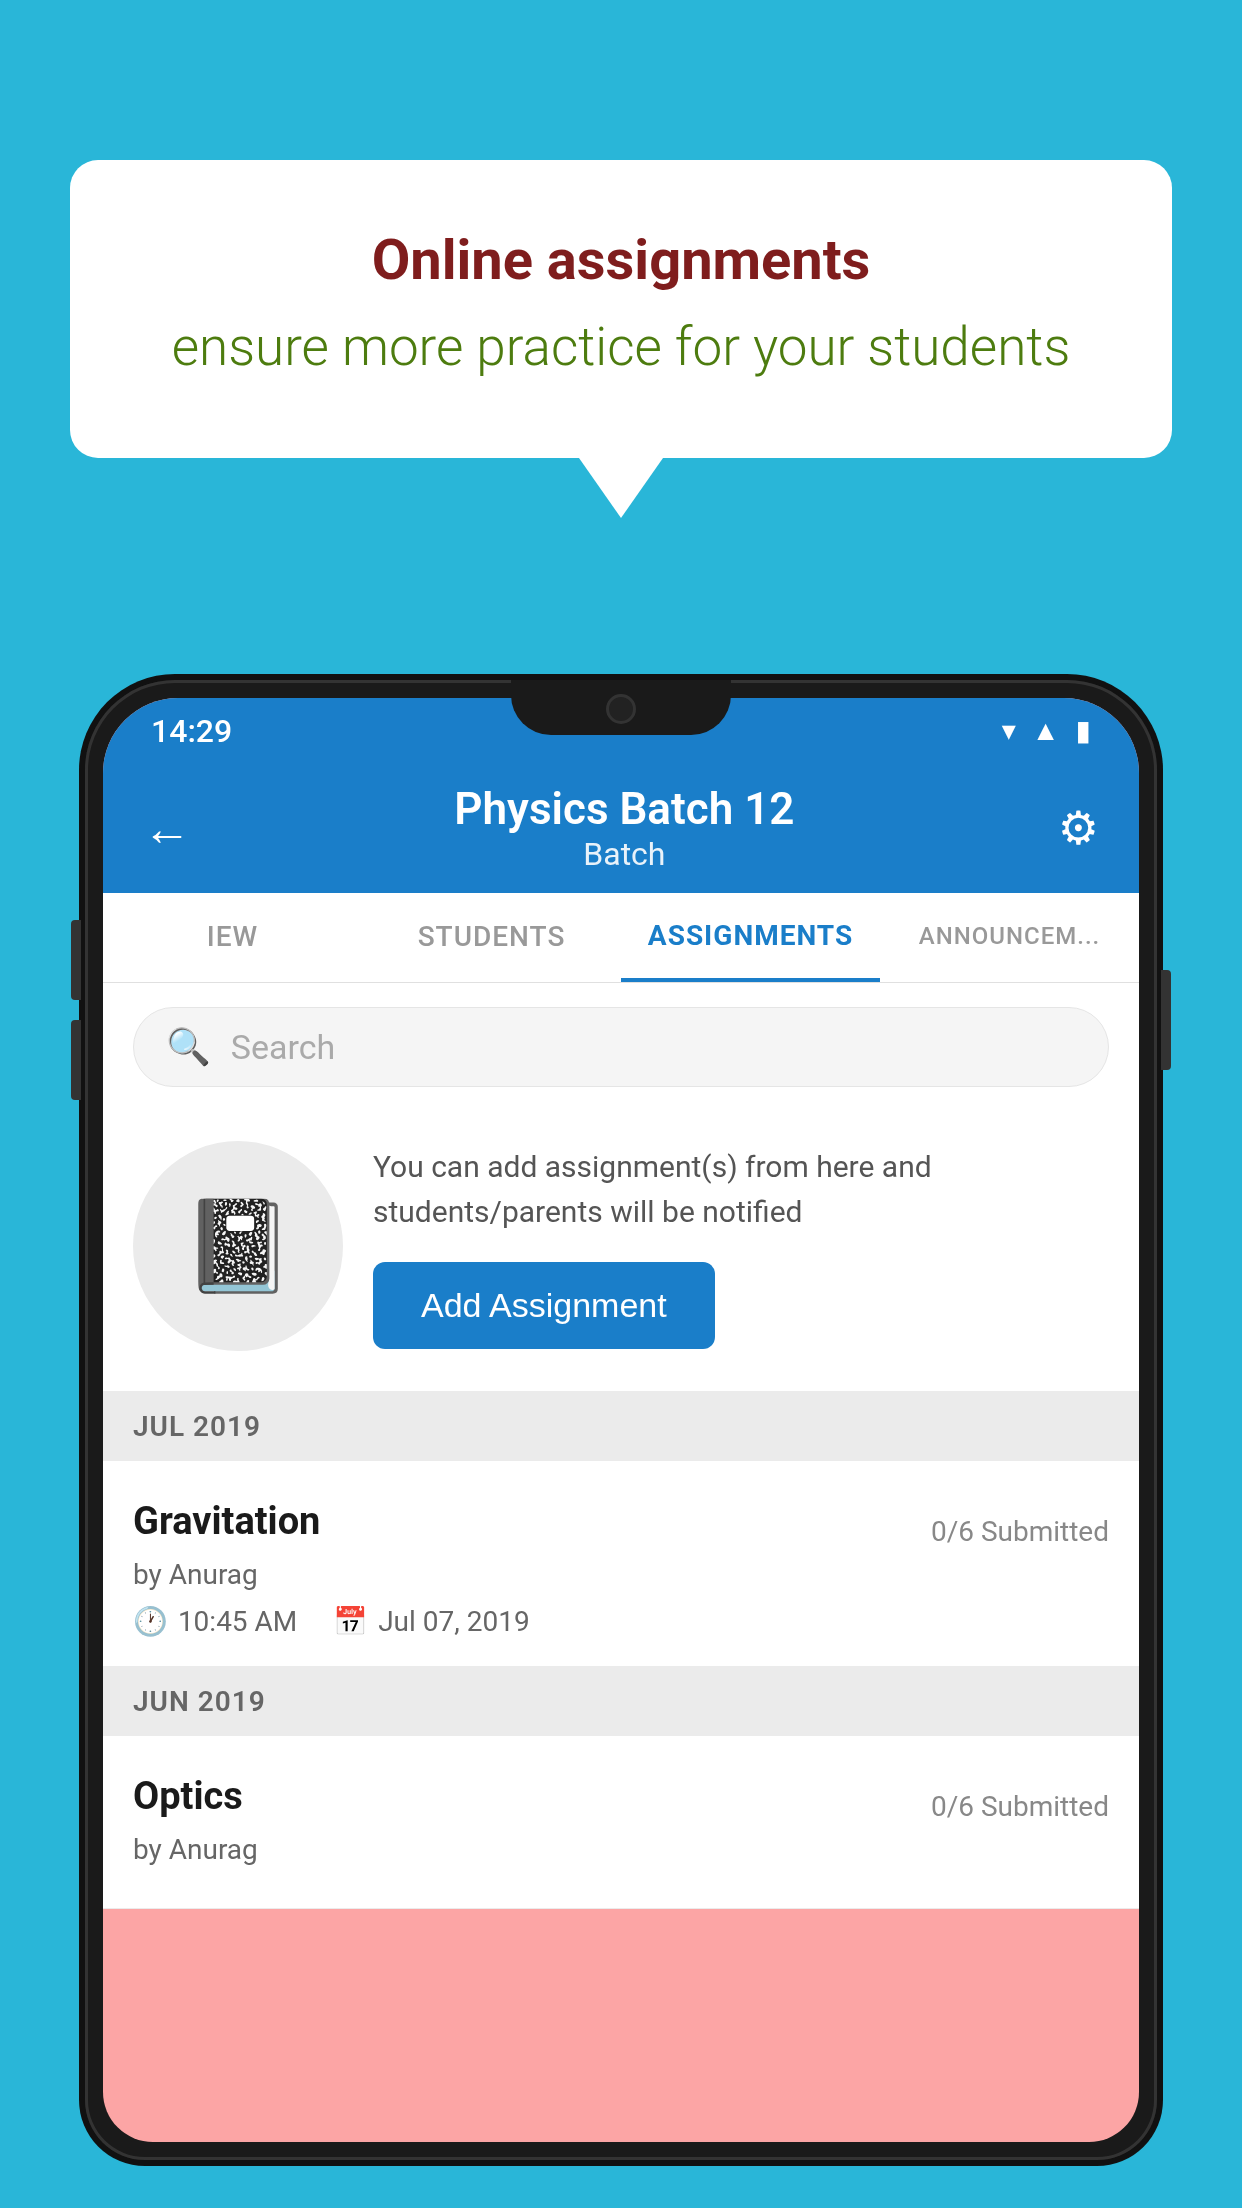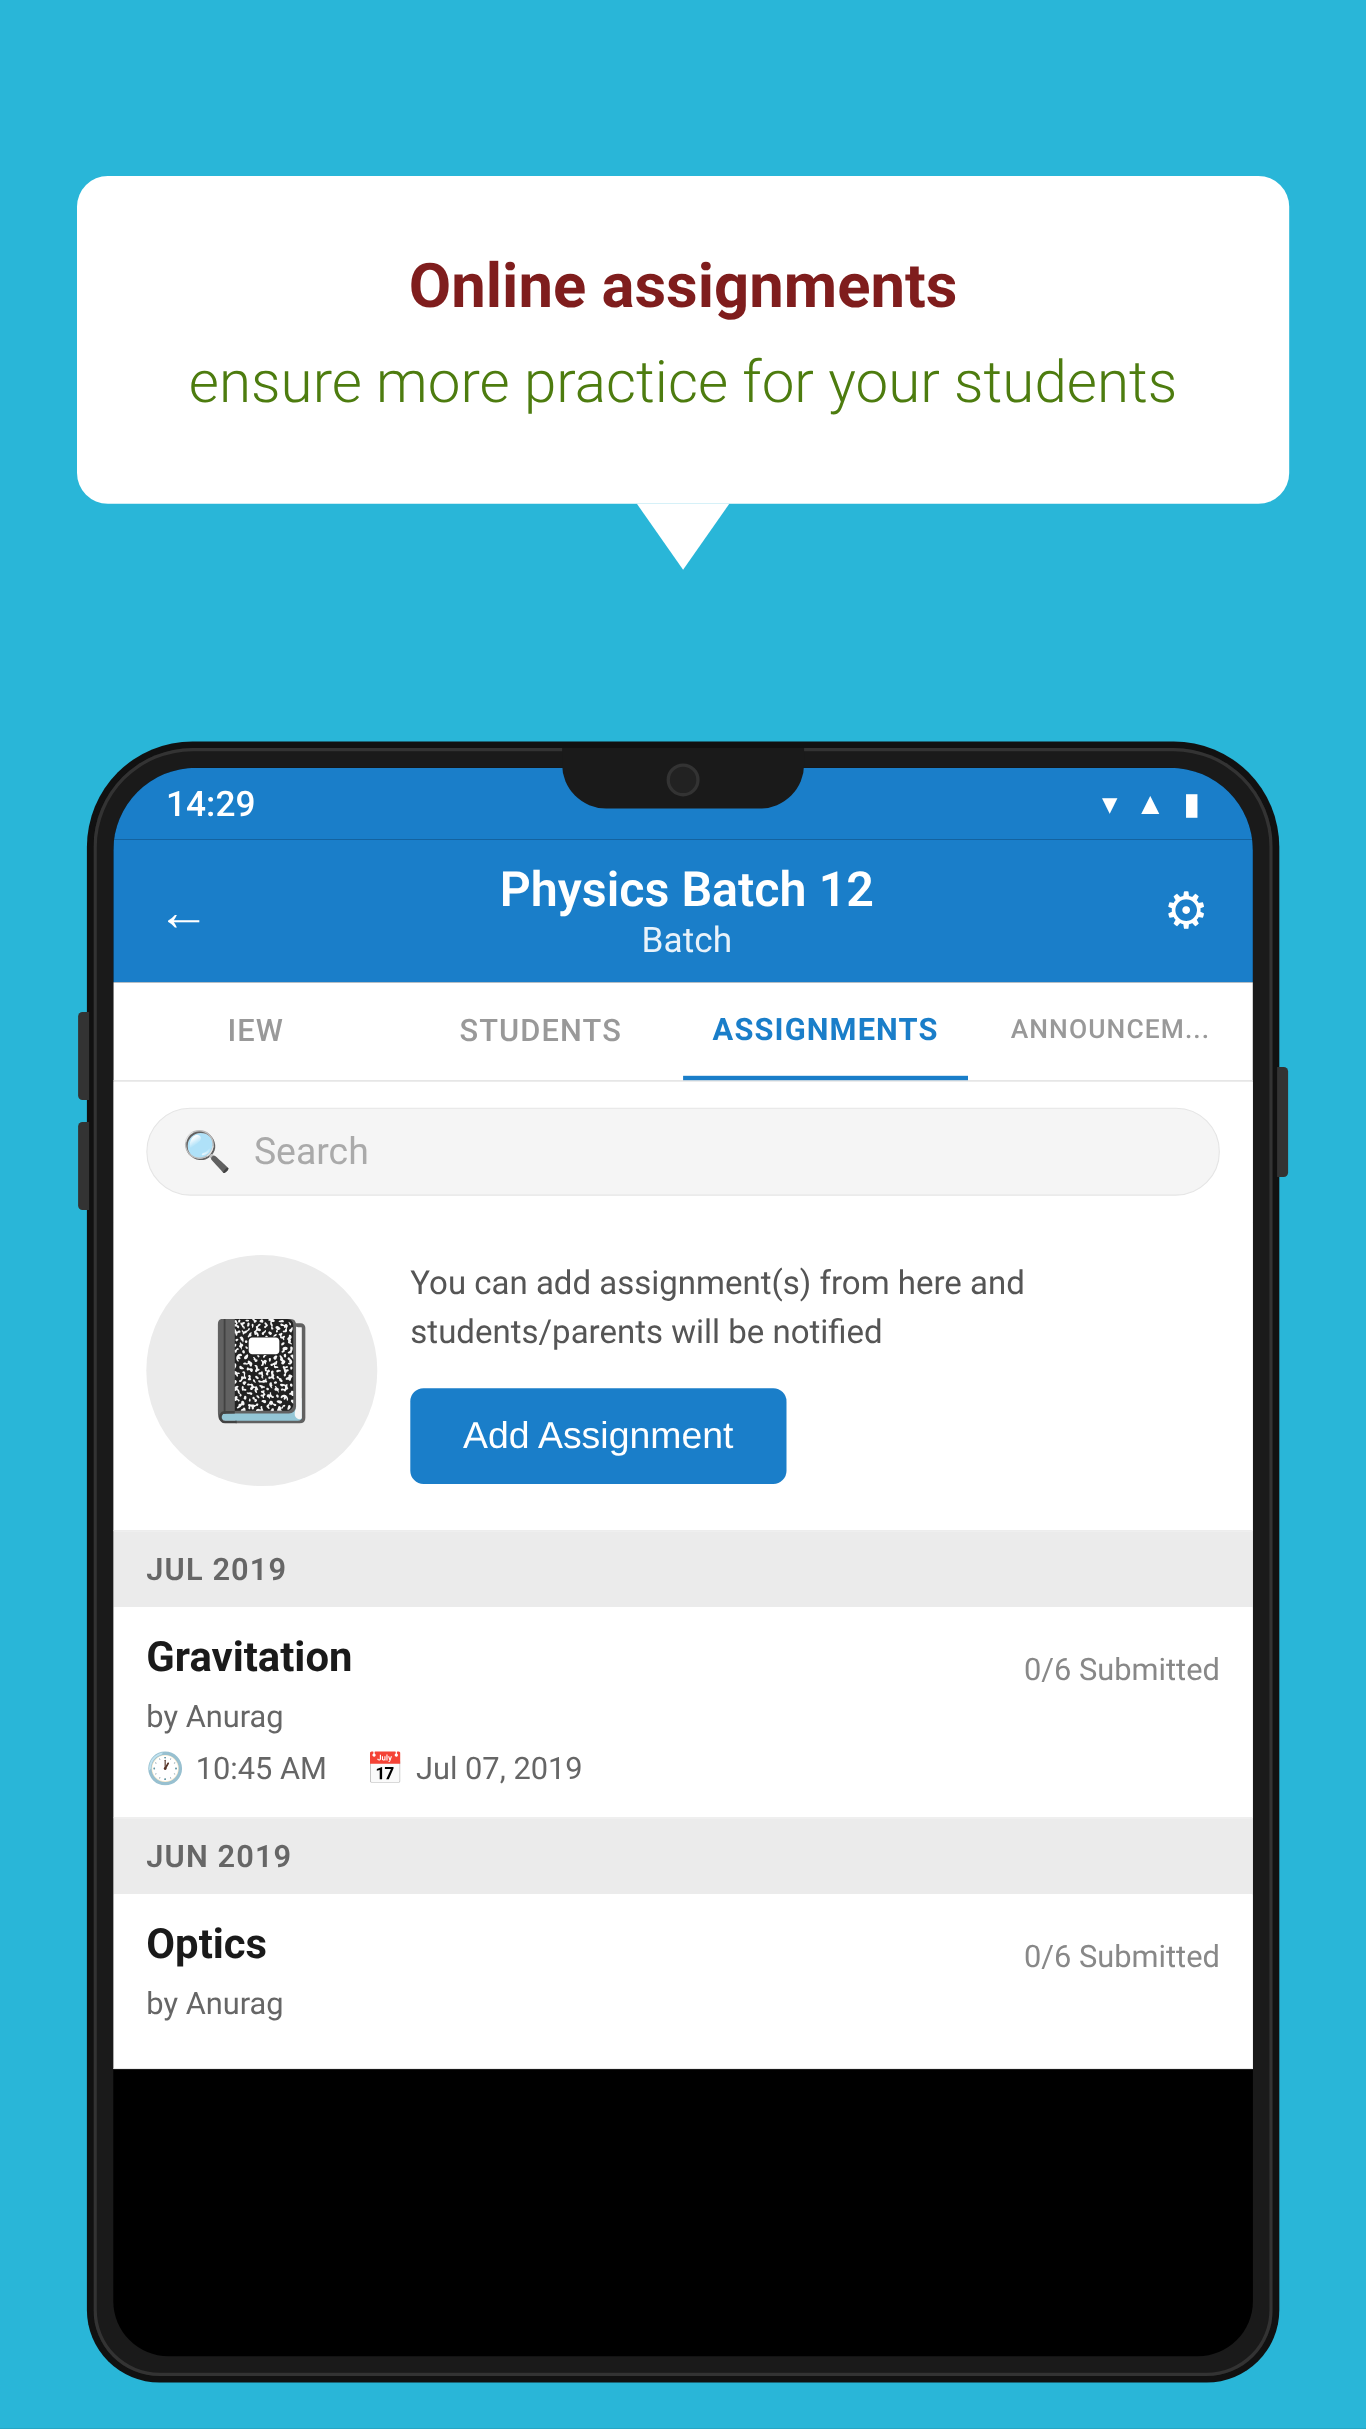--- a/index.html
+++ b/index.html
@@ -94,21 +94,21 @@
       left: 50%;
       transform: translateX(-50%);
       width: 30px;
       height: 30px;
       background: #222;
       border-radius: 50%;
       border: 3px solid #333;
     }
 
     .phone-screen {
-      background: #000000;
+      background: #fca5a5;
       border-radius: 75px 75px 50px 50px;
       width: 100%;
       height: 100%;
       overflow: hidden;
       position: relative;
     }
 
     
     .status-bar {
       background: #1a7ec9;
@@ -289,21 +289,21 @@
       font-size: 28px;
       color: #666;
       font-weight: 600;
       letter-spacing: 1px;
       text-transform: uppercase;
     }
 
     
     .assignment-item {
       background: white;
-      padding: 24px 30px 28px 30px;
+      padding: 38px 30px 28px 30px;
       border-bottom: 1px solid #ebebeb;
     }
 
     .assignment-row1 {
       display: flex;
       justify-content: space-between;
       align-items: flex-start;
       margin-bottom: 10px;
     }
 

